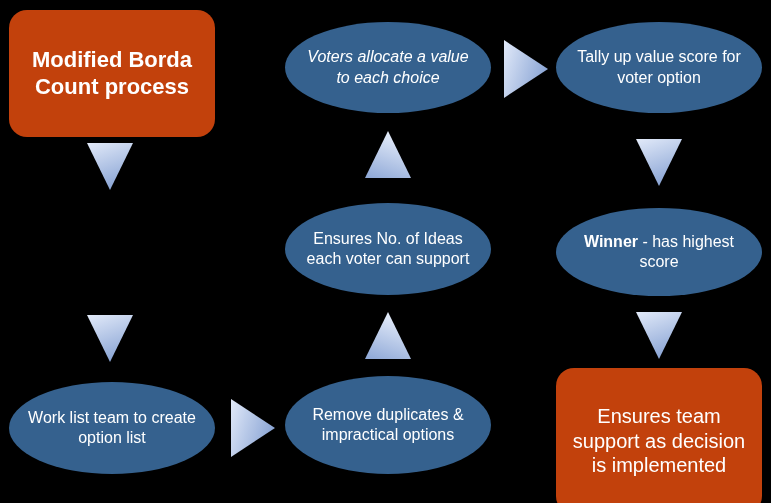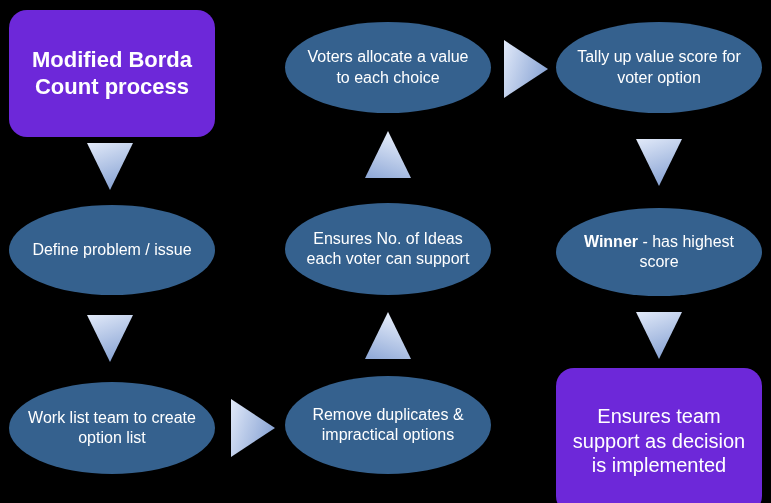--- a/index.html
+++ b/index.html
@@ -14,21 +14,21 @@
     height: 503px;
     background: #000000;
     overflow: hidden;
     font-family: "Liberation Sans", sans-serif;
   }
 
   
   .rect-node {
     position: absolute;
     box-sizing: border-box;
-    background: #6d28d9;
+    background: #c2410c;
     border-radius: 18px;
     display: flex;
     align-items: center;
     justify-content: center;
     text-align: center;
     color: #ffffff;
     line-height: 1.22;
     padding: 16px 10px;
   }
   .rect-node.title {
@@ -90,41 +90,38 @@
   <div class="rect-node title" style="left:9px; top:10px; width:206px; height:127px;">
     <span>Modified Borda Count process</span>
   </div>
 
   <div class="arrow" style="left:87px; top:143px;">
     <svg width="46" height="47" viewBox="0 0 46 47">
       <polygon points="0,0 46,0 23,47" fill="url(#gradDown)"></polygon>
     </svg>
   </div>
 
-  <div class="ellipse-node" style="left:9px; top:205px; width:206px; height:90px;">
-    <span class="txt">Define problem / issue</span>
-  </div>
 
   <div class="arrow" style="left:87px; top:315px;">
     <svg width="46" height="47" viewBox="0 0 46 47">
       <polygon points="0,0 46,0 23,47" fill="url(#gradDown)"></polygon>
     </svg>
   </div>
 
   <div class="ellipse-node" style="left:9px; top:382px; width:206px; height:92px;">
     <span class="txt">Work list team to create option list</span>
   </div>
 
   <div class="arrow" style="left:231px; top:399px;">
     <svg width="44" height="58" viewBox="0 0 44 58">
       <polygon points="0,0 44,29 0,58" fill="url(#gradRight)"></polygon>
     </svg>
   </div>
 
-  <div class="ellipse-node" style="left:285px; top:22px; width:206px; height:91px;">
+  <div class="ellipse-node" style="left:285px; top:22px; width:206px; height:91px;font-style:italic;">
     <span class="txt">Voters allocate a value to each choice</span>
   </div>
 
   <div class="arrow" style="left:365px; top:131px;">
     <svg width="46" height="47" viewBox="0 0 46 47">
       <polygon points="23,0 46,47 0,47" fill="url(#gradUp)"></polygon>
     </svg>
   </div>
 
   <div class="ellipse-node" style="left:285px; top:203px; width:206px; height:92px;">

